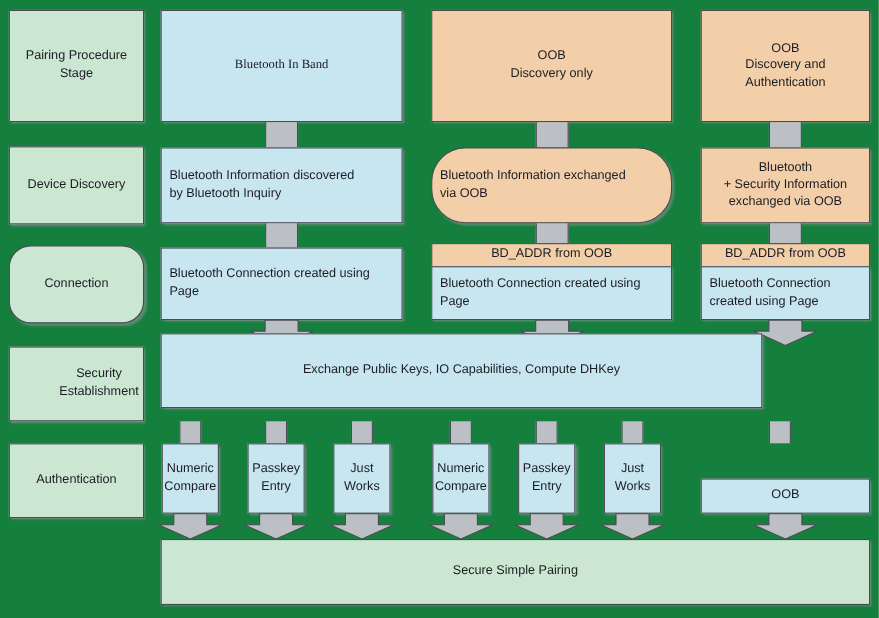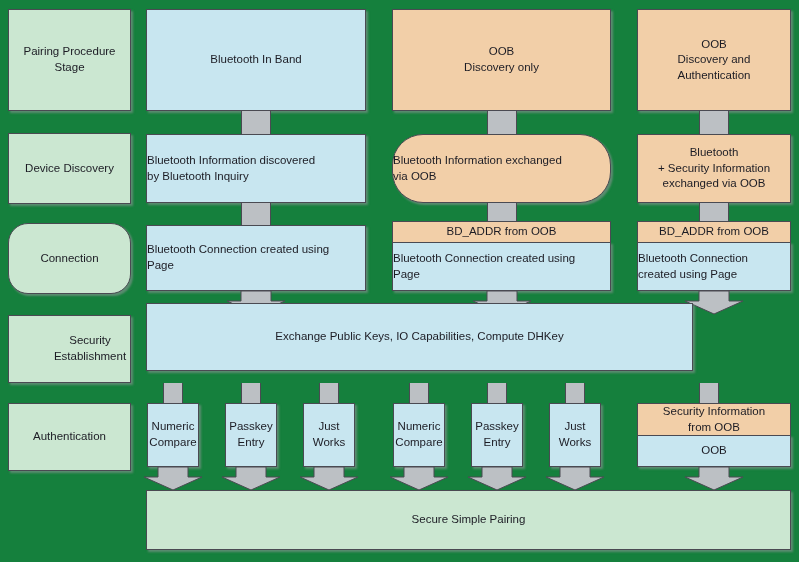--- a/index.html
+++ b/index.html
@@ -32,21 +32,21 @@
   .orange { background: #f2cfa8; }
   .center {
     align-items: center;
     justify-content: center;
     text-align: center;
   }
   .left-mid {
     align-items: center;
     justify-content: flex-start;
     text-align: left;
-    padding-left: 0;
+    padding-left: 7px;
     padding-right: 5px;
   }
   .nosh { box-shadow: none; }
   
   .conn {
     position: absolute;
     background: #bcc0c4;
     border-left: 1px solid #4a4a52;
     border-right: 1px solid #4a4a52;
     box-sizing: border-box;
@@ -93,21 +93,21 @@
       <span class="txtline">Establishment</span>
     </div>
   </div>
 
   <div class="box green center" style="left:8px; top:403px; width:123px; height:68px;">
     <div>
       <span class="txtline">Authentication</span>
     </div>
   </div>
 
-  <div class="box blue center" style="left:146px; top:9px; width:220px; height:102px;">
+  <div class="box blue center" style="left:146px; top:9px; width:220px; height:102px;font-family:Liberation Serif, serif;">
     <div>
       <span class="txtline">Bluetooth In Band</span>
     </div>
   </div>
 
   <div class="conn" style="left:241px; top:111px; width:30px; height:23px;"></div>
 
   <div class="box blue left-mid" style="left:146px; top:134px; width:220px; height:69px;">
     <div>
       <span class="txtline">Bluetooth Information discovered</span>
@@ -255,26 +255,20 @@
     </div>
   </div>
 
   <div class="box blue center" style="left:549px; top:403px; width:52px; height:64px;">
     <div>
       <span class="txtline">Just</span>
       <span class="txtline">Works</span>
     </div>
   </div>
 
-  <div class="box orange center nosh" style="left:637px; top:403px; width:154px; height:32px; border-bottom:none;">
-    <div>
-      <span class="txtline">Security Information</span>
-      <span class="txtline">from OOB</span>
-    </div>
-  </div>
 
   <div class="box blue center" style="left:637px; top:435px; width:154px; height:32px;">
     <div>
       <span class="txtline">OOB</span>
     </div>
   </div>
 
   <div class="arrow" style="left:143px; top:467px; width:60px; height:24px;">
     <svg width="60" height="24" viewBox="0 0 60 24">
       <polygon points="15,0 45,0 45,10 59,10 30,23 1,10 15,10" fill="#bcc0c4" stroke="#4a4a52" stroke-width="1"></polygon>

